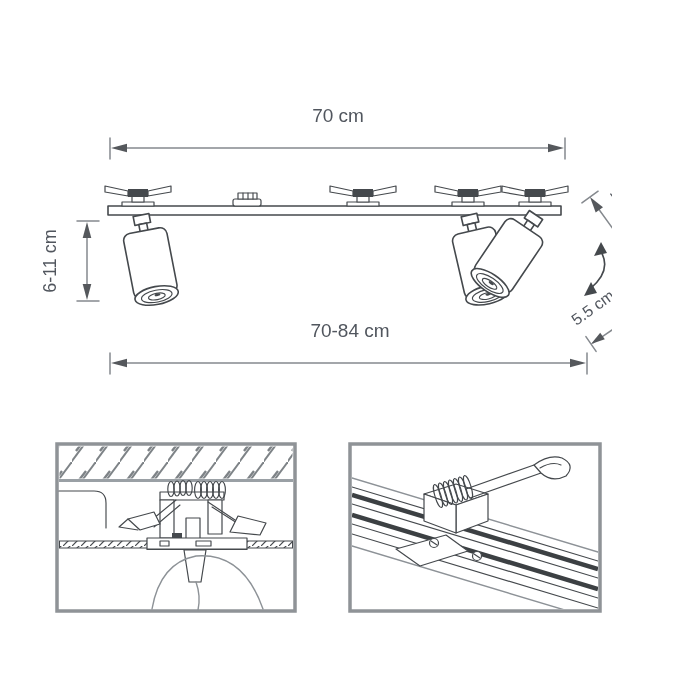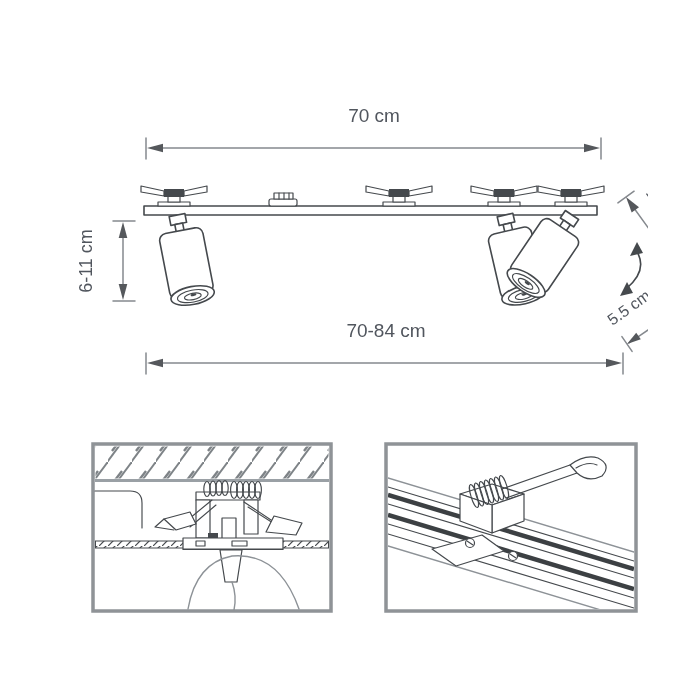--- a/index.html
+++ b/index.html
@@ -4,21 +4,21 @@
 <style>
   :root{
     --line:#45494d;
     --dimension-line:#85898e;
     --dimension-arrow:#55585c;
     --text:#51565e;
     --inset-border:#8f9397;
     --background:#ffffff;
   }
   html,body{margin:0;padding:0;background:var(--background);}
-  .canvas{width:612px;height:700px;background:var(--background);position:relative;overflow:hidden;padding-left:36px;}
+  .canvas{width:612px;height:700px;background:var(--background);position:relative;overflow:hidden;}
   svg{display:block;}
   .ln{stroke:var(--line);stroke-width:1.6;fill:none;stroke-linecap:round;stroke-linejoin:round;}
   .lnf{stroke:var(--line);stroke-width:1.6;fill:#fff;stroke-linejoin:round;}
   .lnf-thin{stroke:var(--line);stroke-width:1.2;fill:#fff;stroke-linejoin:round;}
   .thin{stroke-width:1.15;}
   .fillk{fill:var(--line);stroke:none;}
   .dim{stroke:var(--dimension-line);stroke-width:1.5;fill:none;stroke-linecap:round;}
   .dimhead{fill:var(--dimension-arrow);stroke:none;}
   .dimtext{fill:var(--text);font-family:"Liberation Sans",sans-serif;font-size:19px;}
   .dimtext-left{fill:var(--text);font-family:"Liberation Sans",sans-serif;font-size:18px;}

